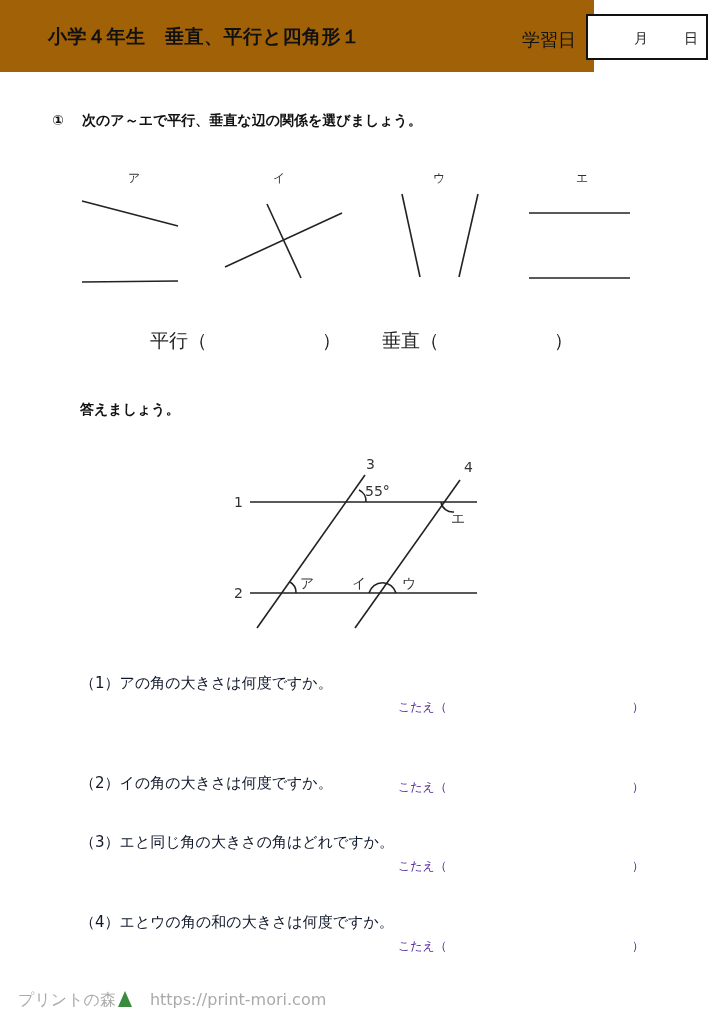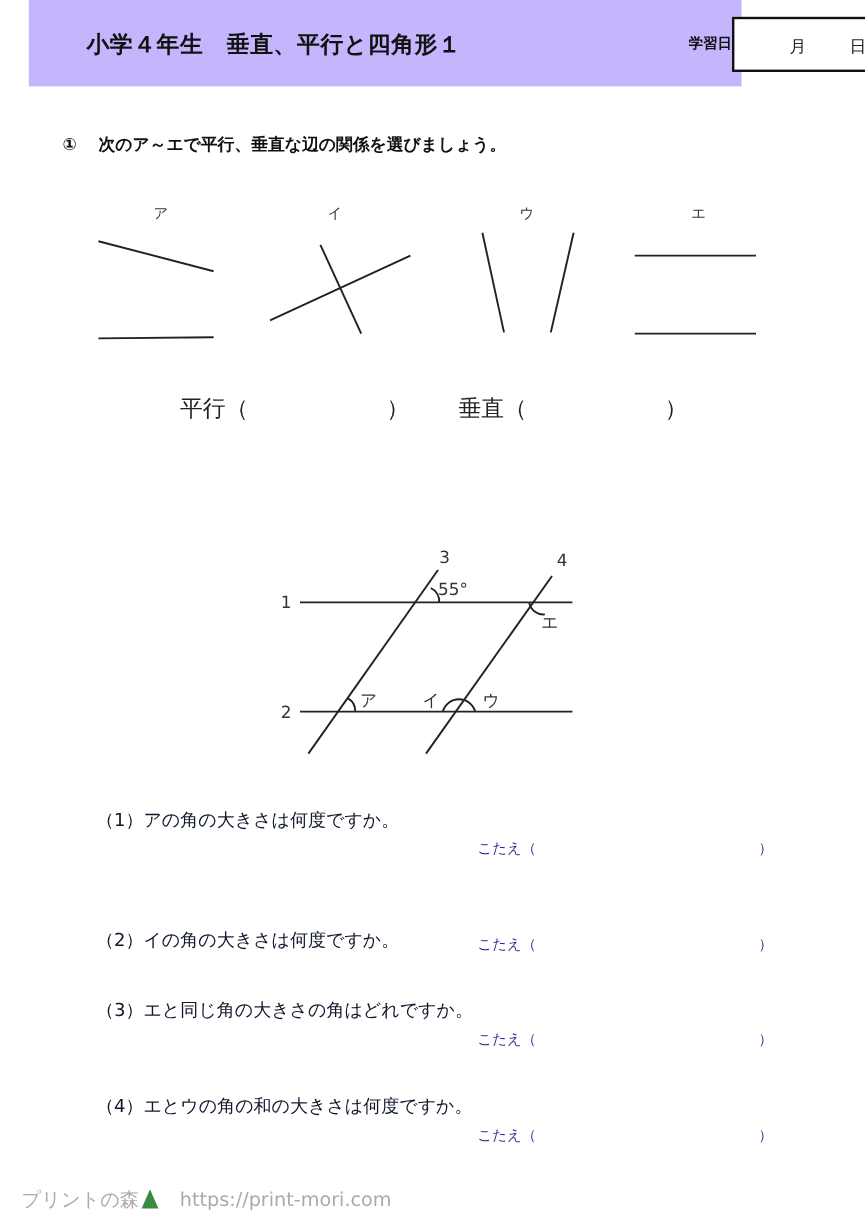--- a/index.html
+++ b/index.html
@@ -1,21 +1,21 @@
 <!DOCTYPE html>
 <html><head>
   <meta charset="utf-8">
   <style>
     * { box-sizing: border-box; margin: 0; padding: 0; }
     html, body { width: 721px; height: 1024px; background: #ffffff; overflow: hidden; }
     body { position: relative; font-family: "DejaVu Sans", "Liberation Sans", sans-serif; color: #222; }
 
-    .header { position: absolute; left: 0; top: 0; width: 594px; height: 72px; background: #c4b5fd; margin-left: 24px; }
+    .header { position: absolute; left: 0; top: 0; width: 594px; height: 72px; background: #a16207; }
     .header .title { position: absolute; left: 48px; top: 24px; font-size: 19px; font-weight: bold; color: #111; letter-spacing: 0.5px; }
-    .header .date-label { position: absolute; left: 550px; top: 28px; font-size: 12px; font-weight: bold; color: #111; }
+    .header .date-label { position: absolute; left: 522px; top: 28px; font-size: 18px; font-weight: normal; color: #111; }
     .header .date-box { position: absolute; left: 586px; top: 14px; width: 122px; height: 46px; background: #fff; border: 2px solid #111; }
     .header .date-box .m { position: absolute; left: 46px; top: 14px; font-size: 14px; color: #222; }
     .header .date-box .d { position: absolute; left: 96px; top: 14px; font-size: 14px; color: #222; }
 
     .q1 { position: absolute; left: 52px; top: 112px; font-size: 14px; font-weight: bold; color: #111; }
     .q1 .num { display: inline-block; width: 30px; }
 
     .fig1 { position: absolute; left: 0; top: 150px; width: 721px; height: 150px; }
     .fig-label { position: absolute; font-size: 12px; color: #333; }
 
@@ -77,20 +77,21 @@
 <div class="ans1" style="left:150px;">
   <span>平行（</span>
   <span style="position:absolute; left:172px; top:0;">）</span>
 </div>
 <div class="ans1" style="left:382px;">
   <span>垂直（</span>
   <span style="position:absolute; left:172px; top:0;">）</span>
 </div>
 
 <div class="q2">
+  <div class="indent">答えましょう。</div>
 </div>
 
 <div class="fig2">
   <svg width="280" height="190" style="position:absolute;left:0;top:0;">
     <g stroke="#222" stroke-width="1.6" fill="none">
       <line x1="30" y1="52" x2="257" y2="52"></line>
       <line x1="30" y1="143" x2="257" y2="143"></line>
       <line x1="145" y1="25" x2="37" y2="178"></line>
       <line x1="240" y1="30" x2="135" y2="178"></line>
 

